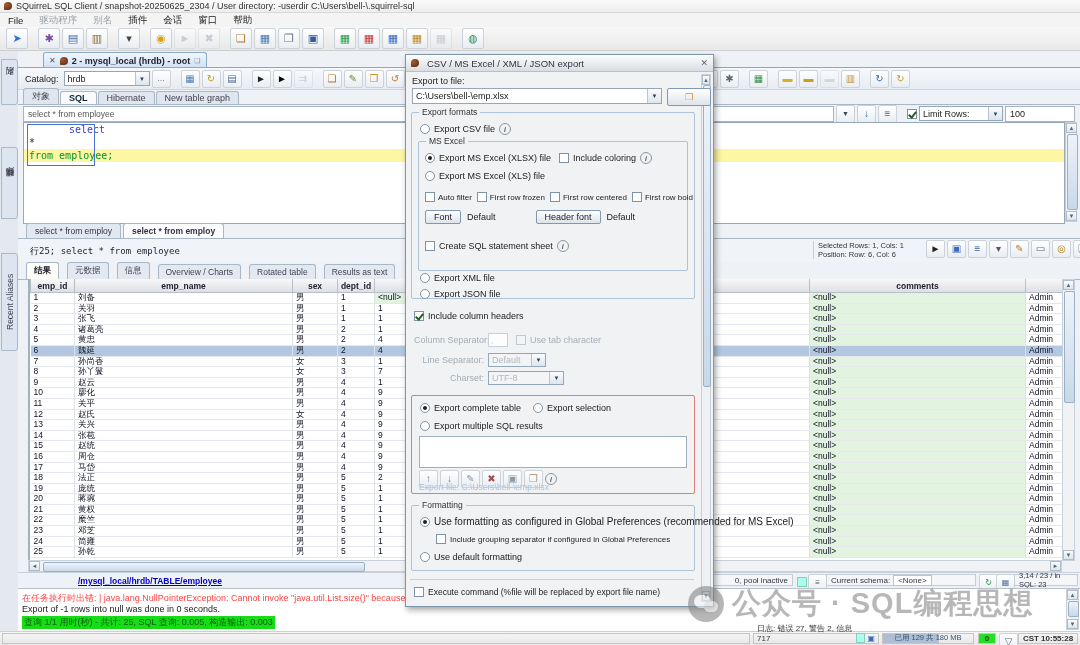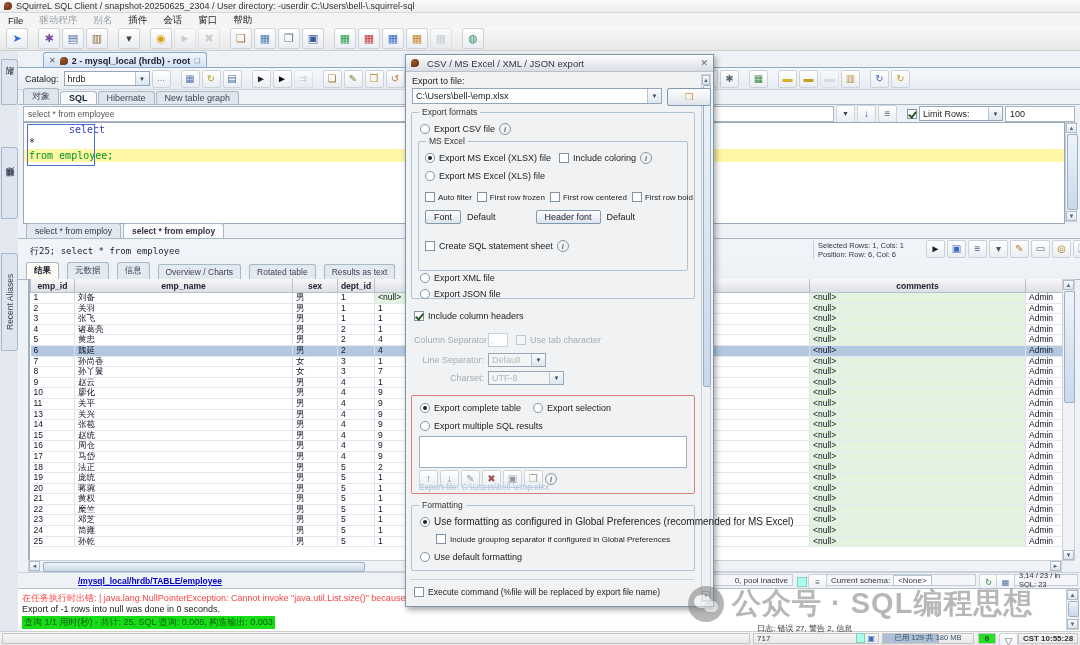--- a/index.html
+++ b/index.html
@@ -529,20 +529,30 @@
               <td>11</td>
               <td>关平</td>
               <td>男</td>
               <td>4</td>
               <td>9</td>
               <td></td>
               <td class="nullc">&lt;null&gt;</td>
               <td>Admin</td>
             </tr>
             <tr>
+              <td>12</td>
+              <td>赵氏</td>
+              <td>女</td>
+              <td>4</td>
+              <td>9</td>
+              <td></td>
+              <td class="nullc">&lt;null&gt;</td>
+              <td>Admin</td>
+            </tr>
+            <tr>
               <td>13</td>
               <td>关兴</td>
               <td>男</td>
               <td>4</td>
               <td>9</td>
               <td></td>
               <td class="nullc">&lt;null&gt;</td>
               <td>Admin</td>
             </tr>
             <tr>

